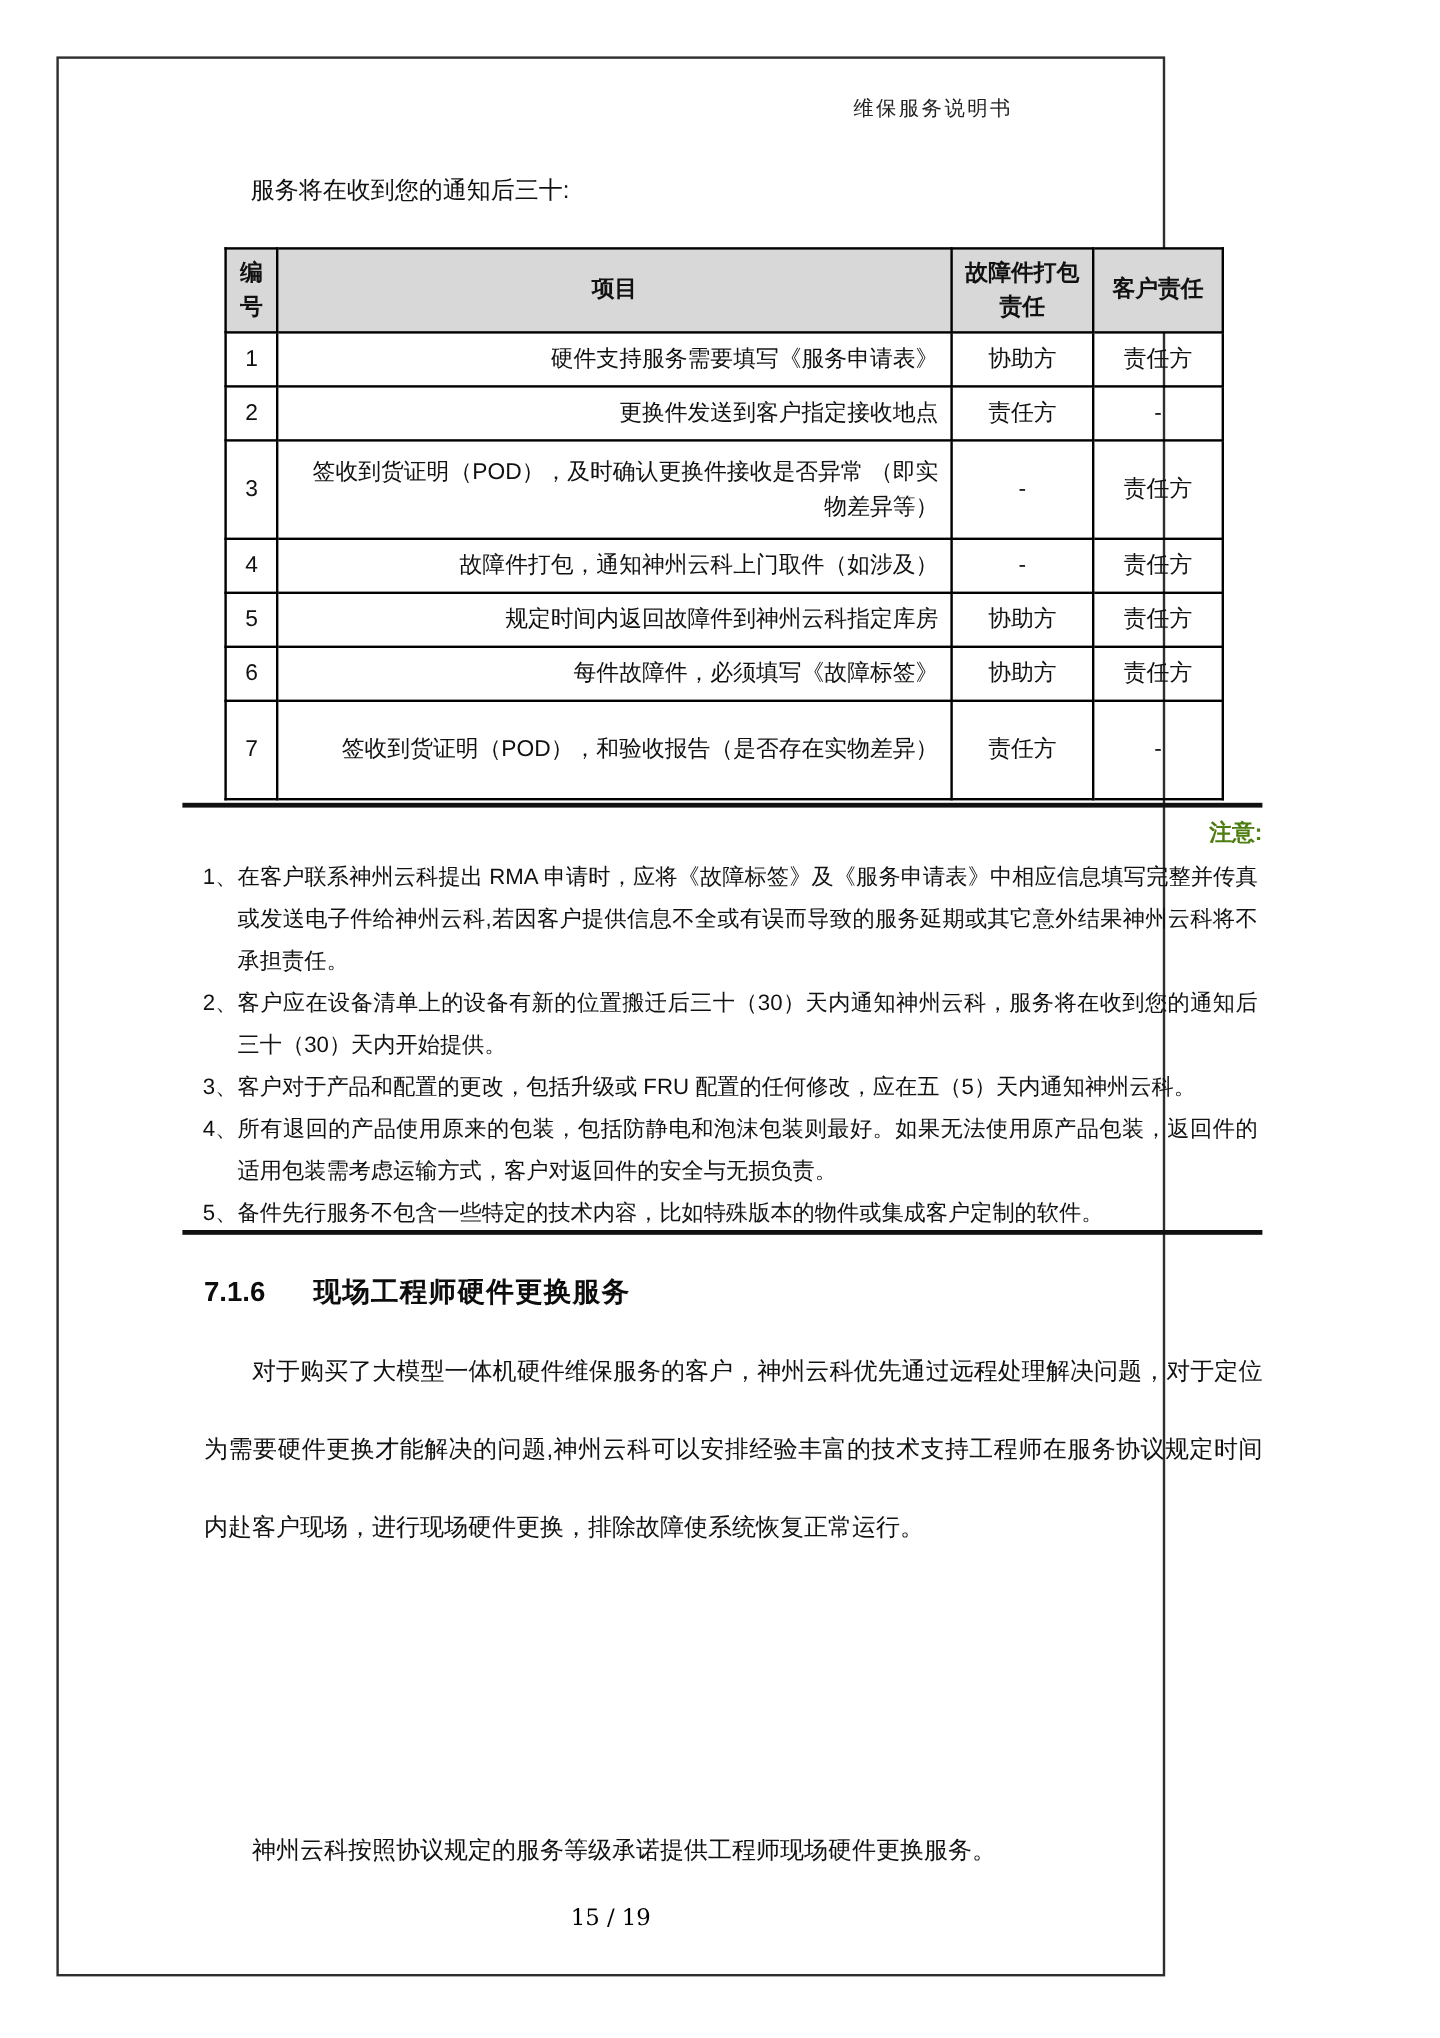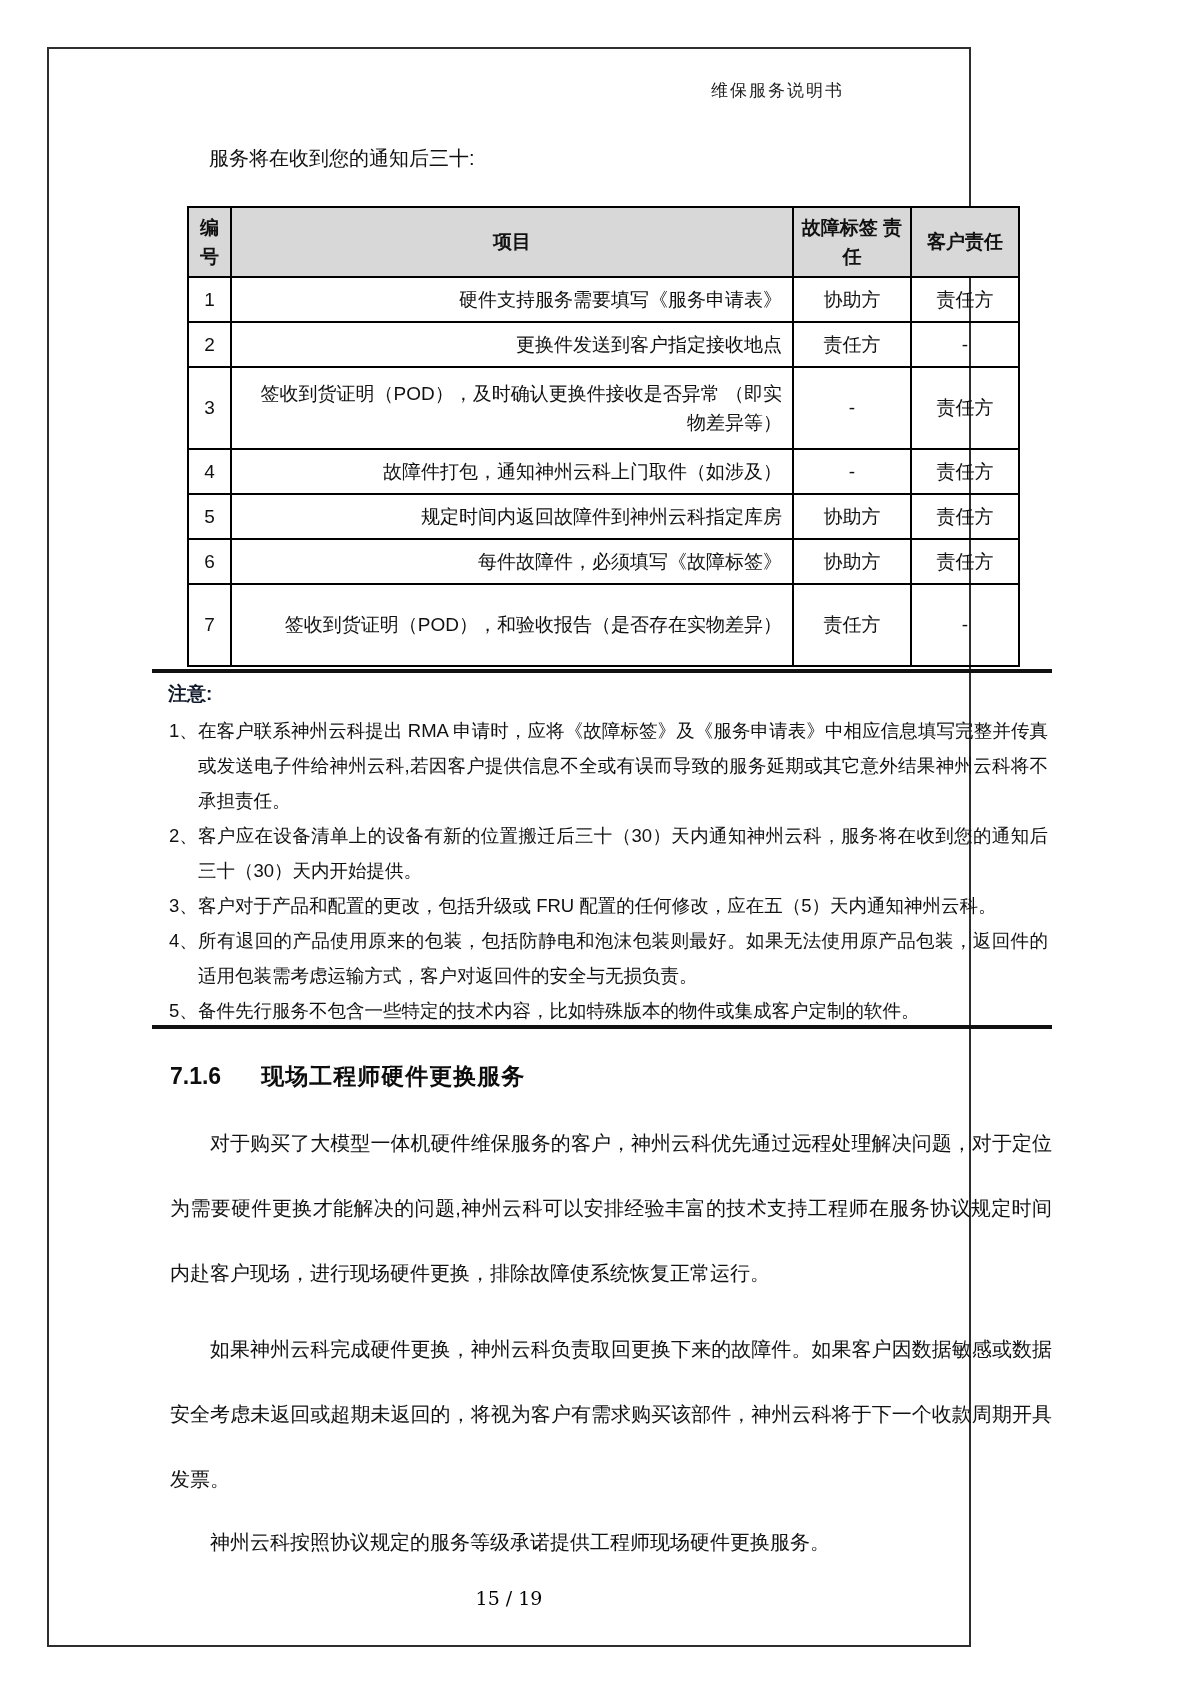--- a/index.html
+++ b/index.html
@@ -38,21 +38,21 @@
   .col-no{width:5.2%;}
   .col-item{width:67.6%;}
   .col-vendor{width:14.2%;}
   .col-customer{width:13%;}
   .notes{
     position:absolute;left:103px;top:620px;width:900px;height:360px;
     box-sizing:border-box;border-top:4px solid #111;border-bottom:4px solid #111;
     padding:6px 0 4px 0;
   }
   .notes-label{
-    font-size:19px;font-weight:bold;color:#0f172a;margin:2px 0 6px 16px;
+    font-size:19px;font-weight:bold;color:#4d7c0f;margin:2px 0 6px 16px;text-align:right;
   }
   .note-item{
     display:flex;align-items:flex-start;
     font-size:18.5px;line-height:35px;color:#111;
   }
   .note-num{flex:0 0 46px;text-align:left;padding-left:17px;box-sizing:border-box;}
   .note-text{flex:1;padding-right:4px;text-align:justify;}
   .section-heading{
     position:absolute;left:121px;top:1012px;margin:0;
     font-size:23px;font-weight:600;color:#0d0d0d;letter-spacing:1px;
@@ -87,21 +87,21 @@
     <colgroup>
       <col class="col-no">
         <col class="col-item">
         <col class="col-vendor">
         <col class="col-customer">
     </colgroup>
     <thead>
       <tr>
         <th>编号</th>
         <th>项目</th>
-        <th>故障标签 责任</th>
+        <th>故障件打包 责任</th>
         <th>客户责任</th>
       </tr>
     </thead>
     <tbody>
       <tr class="row-single">
         <td>1</td>
         <td class="item-cell">硬件支持服务需要填写《服务申请表》</td>
         <td>协助方</td>
         <td>责任方</td>
       </tr>
@@ -166,20 +166,19 @@
       <span class="note-num">5、</span>
       <span class="note-text">备件先行服务不包含一些特定的技术内容，比如特殊版本的物件或集成客户定制的软件。</span>
     </div>
   </div>
 
   <h3 class="section-heading">
     <span class="section-number">7.1.6</span><span>现场工程师硬件更换服务</span>
   </h3>
 
   <p class="body-para para-1 indent">对于购买了大模型一体机硬件维保服务的客户，神州云科优先通过远程处理解决问题，对于定位为需要硬件更换才能解决的问题,神州云科可以安排经验丰富的技术支持工程师在服务协议规定时间内赴客户现场，进行现场硬件更换，排除故障使系统恢复正常运行。</p>
-  <p class="body-para para-2 indent">如果神州云科完成硬件更换，神州云科负责取回更换下来的故障件。如果客户因数据敏感或数据安全考虑未返回或超期未返回的，将视为客户有需求购买该部件，神州云科将于下一个收款周期开具发票。</p>
   <p class="body-para para-3 indent">神州云科按照协议规定的服务等级承诺提供工程师现场硬件更换服务。</p>
 
   <div class="page-footer">
     <span class="num">15</span><span class="sep">/</span><span class="num">19</span>
   </div>
 
 </div>
 
 </body></html>

